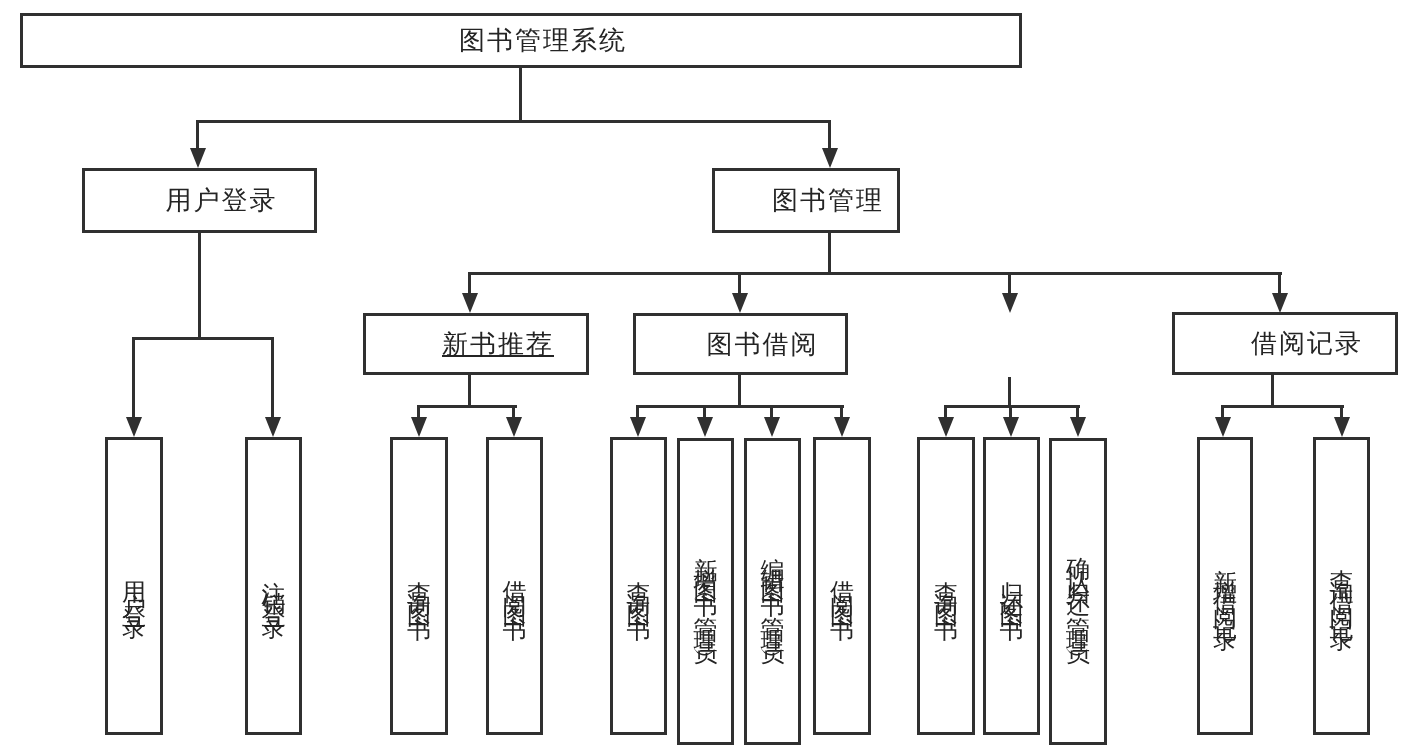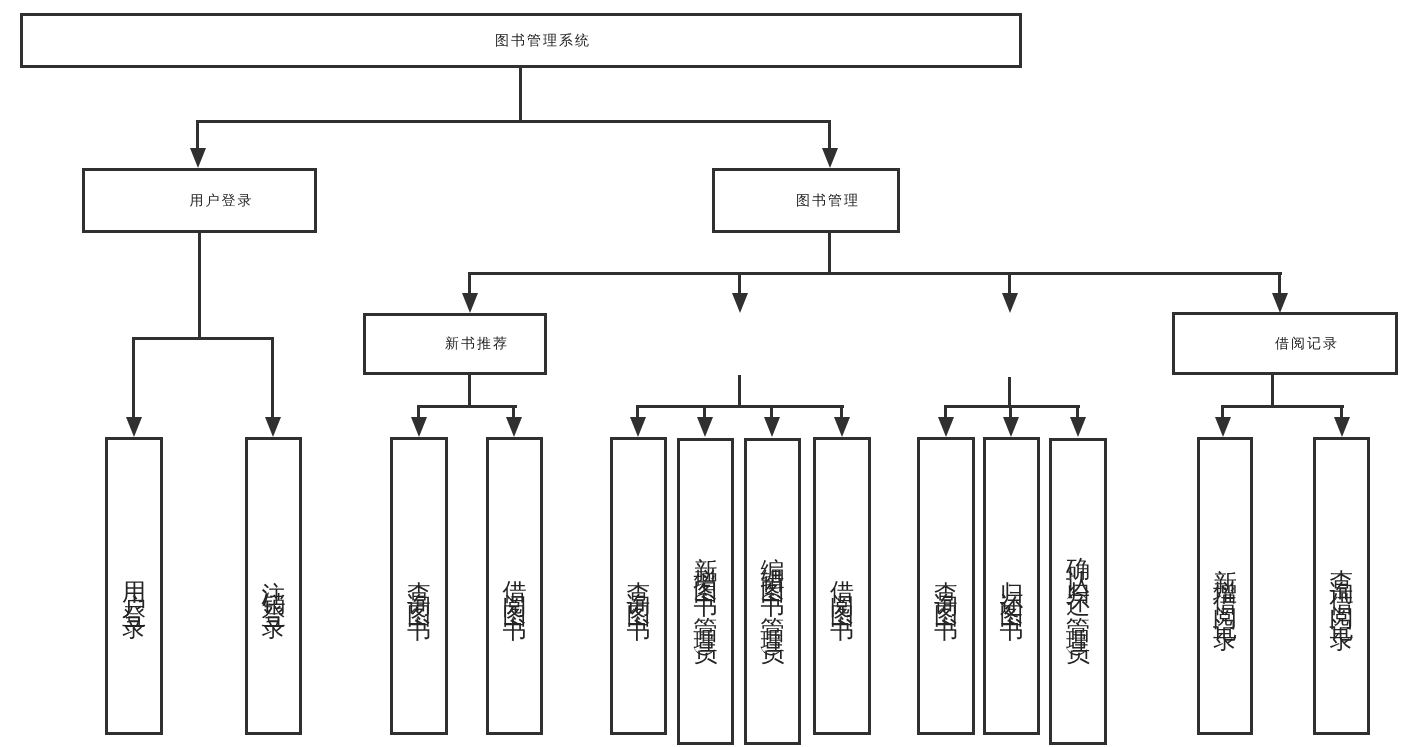--- a/index.html
+++ b/index.html
@@ -20,21 +20,21 @@
     position:absolute;
     box-sizing:border-box;
     border:3px solid var(--line);
     background:#fff;
     display:flex;
     align-items:center;
     justify-content:center;
     color:var(--text);
     text-align:center;
   }
-  .h{font-size:14px;letter-spacing:2px;white-space:nowrap;padding-left:44px;}
+  .h{font-size:26px;letter-spacing:2px;white-space:nowrap;padding-left:44px;}
   .v{
     writing-mode:vertical-rl;
     text-orientation:mixed;
     font-size:24px;
     letter-spacing:12px;
     line-height:1;
   }
   .line{position:absolute;background:var(--line);}
   .arrowhead{
     position:absolute;width:0;height:0;
@@ -54,21 +54,22 @@
 </head>
 <body>
 
 <div class="stage">
 
   <div class="box h" style="left:20px;top:13px;width:1002px;height:55px;">图书管理系统</div>
 
   <div class="box h" style="left:82px;top:168px;width:235px;height:65px;">用户登录</div>
   <div class="box h" style="left:712px;top:168px;width:188px;height:65px;">图书管理</div>
 
-  <div class="box h" style="left:363px;top:313px;width:184px;height:62px;">新书推荐</div>
+  <div class="box h" style="left:363px;top:313px;width:226px;height:62px;text-decoration:underline;">新书推荐</div>
+  <div class="box h" style="left:633px;top:313px;width:215px;height:62px;">图书借阅</div>
   <div class="box h" style="left:1172px;top:312px;width:226px;height:63px;">借阅记录</div>
 
   <div class="box v" style="left:105px;top:437px;width:58px;height:298px;">用户登录</div>
   <div class="box v" style="left:245px;top:437px;width:57px;height:298px;">注销登录</div>
 
   <div class="box v" style="left:390px;top:437px;width:58px;height:298px;">查询图书</div>
   <div class="box v" style="left:486px;top:437px;width:57px;height:298px;">借阅图书</div>
 
   <div class="box v" style="left:610px;top:437px;width:57px;height:298px;">查询图书</div>
   <div class="box v" style="left:677px;top:438px;width:57px;height:307px;">新增图书（管理员）</div>

